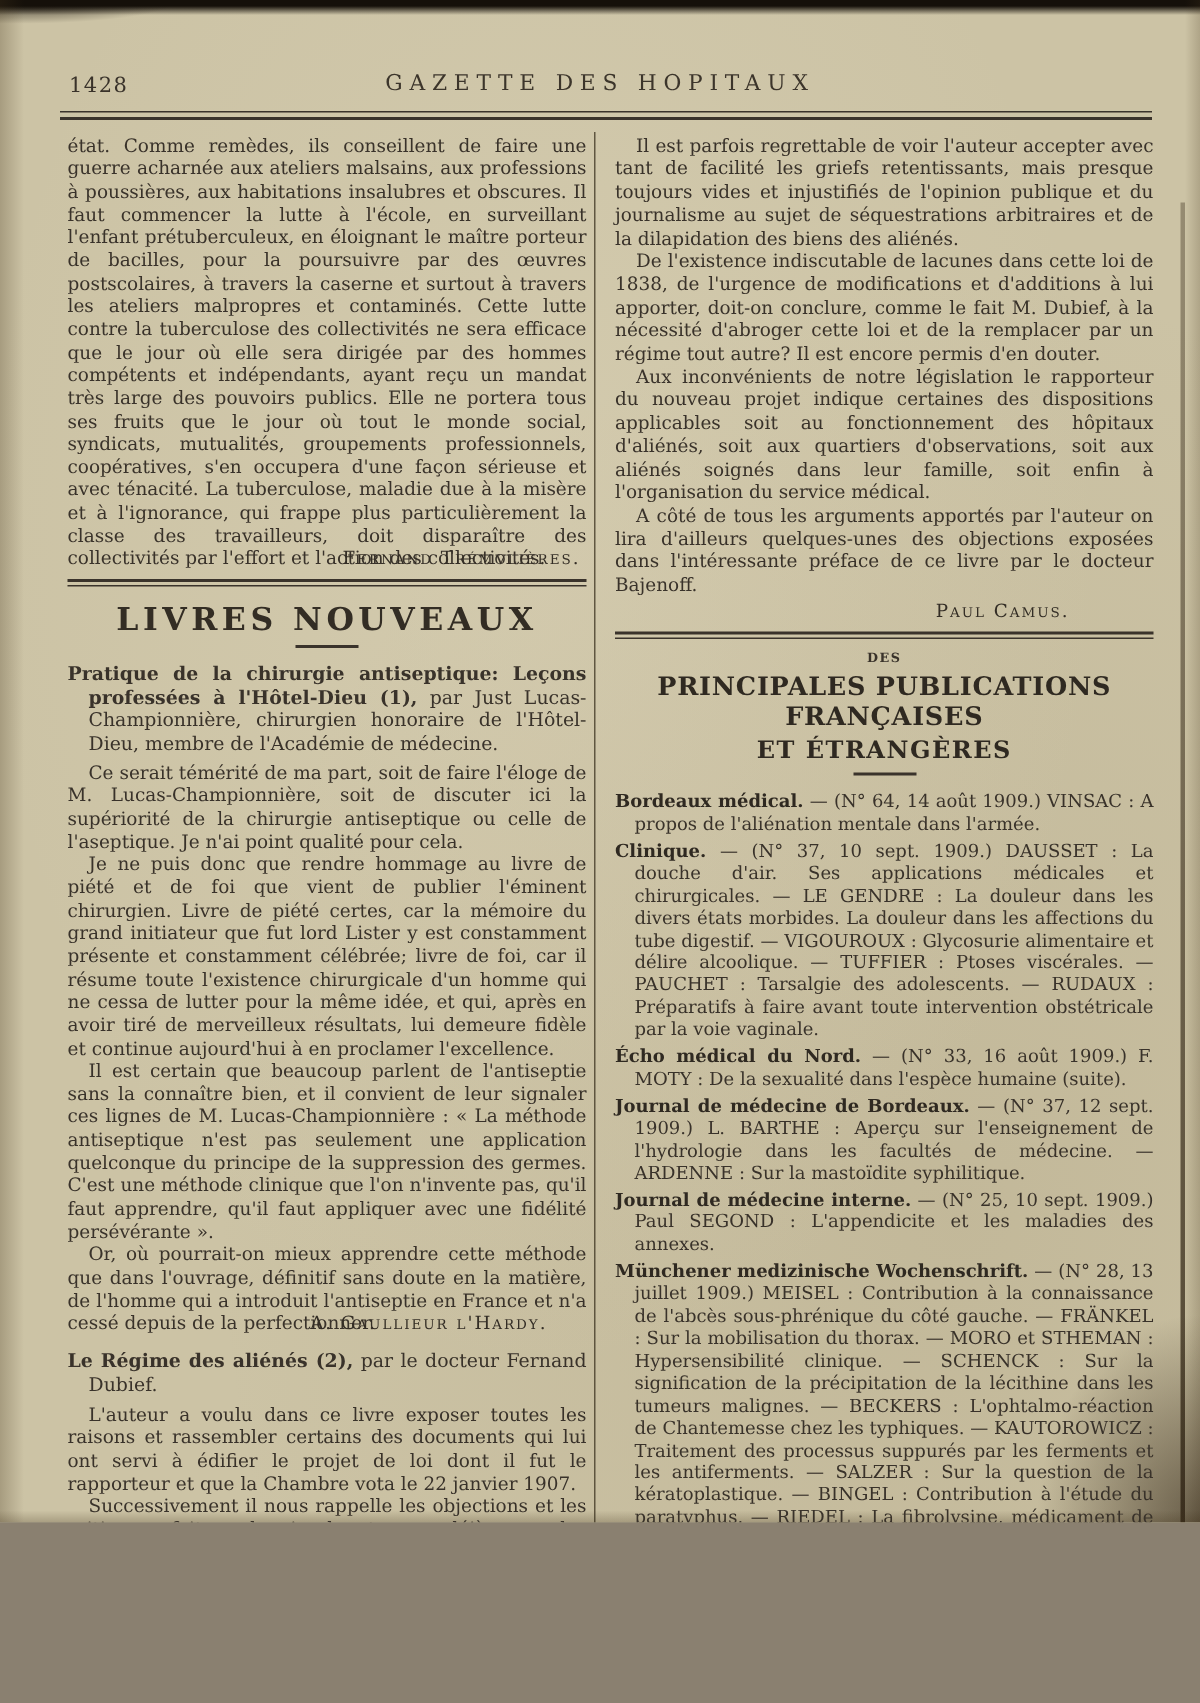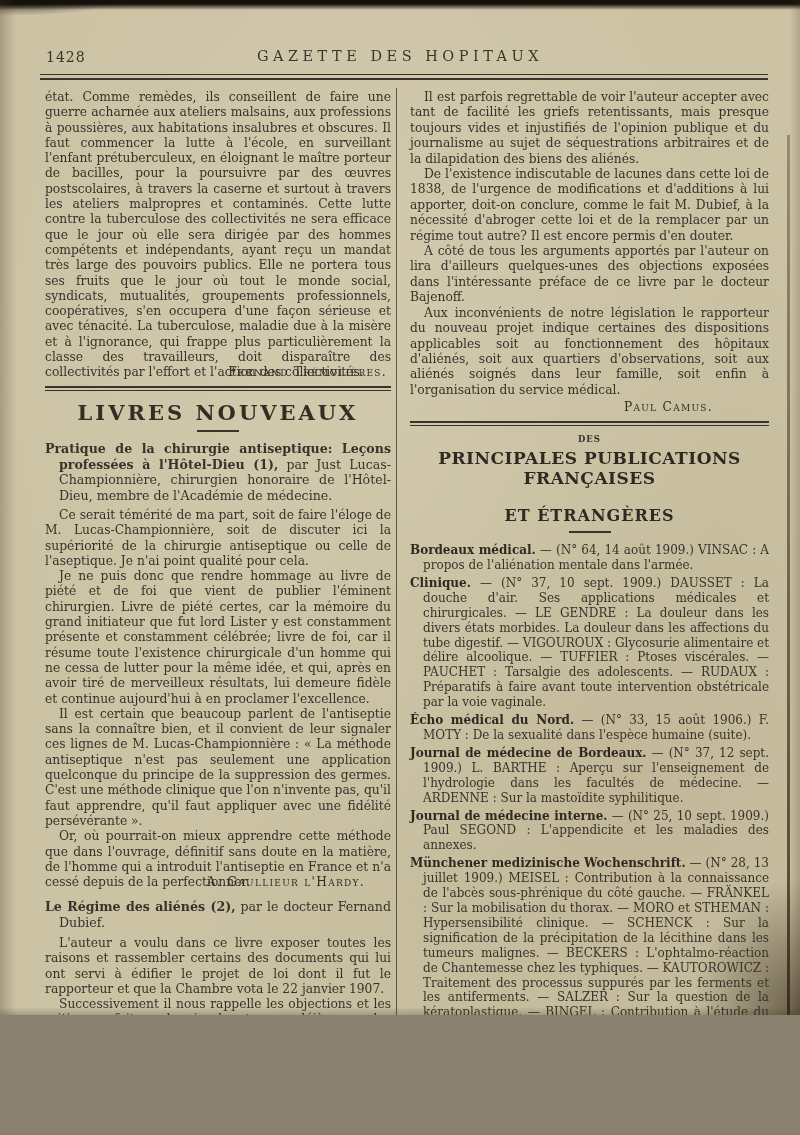--- a/index.html
+++ b/index.html
@@ -66,21 +66,21 @@
 
   .footnote-rule{width:102px;height:1px;background:#3a332b;margin:9px 0 6px;}
   .footnote{font-size:10.6px;line-height:13px;text-align:justify;text-indent:12px;}
 
   
   .articles-rule{margin:7px 0 8px;}
   .articles-head{text-align:center;}
   .ah-line1{font-size:12.5px;letter-spacing:4px;color:#3a332b;}
   .ah-line2{font-size:8.5px;font-weight:bold;letter-spacing:1px;margin-top:3px;}
   .ah-line3{font-size:17px;font-weight:bold;letter-spacing:0.5px;margin-top:4px;color:#2f2921;}
-  .ah-line4{font-size:16px;font-weight:bold;letter-spacing:1px;margin-top:18px;color:#2f2921;}
+  .ah-line4{font-size:16px;font-weight:bold;letter-spacing:1px;margin-top:2px;color:#2f2921;}
   .articles-head .short-rule{margin:6px auto 10px;}
 
   .entry{font-size:12px;line-height:14.9px;text-align:justify;
     padding-left:13px;text-indent:-13px;margin:0 0 3px;}
   .journal-name{font-weight:bold;color:#2f2921;}
 </style>
 </head>
 <body>
 
 <div class="page">
@@ -121,34 +121,34 @@
     <p class="body">Successivement il nous rappelle les objections et les critiques faites depuis longtemps déjà par les médecins et les magistrats à notre législation actuelle. Les principaux reproches portent sur le manque de garantie que donne à la société la loi de 1838, vis-à-vis des aliénés criminels, des buveurs d'habitude, des vagabonds et des délinquants récidivistes;</p>
 
     <div class="footnote-rule"></div>
     <p class="footnote">(1) Un vol. de 463 p., avec un portrait de lord Lister. — Prix : 8 francs. — Paris, G. Steinheil.</p>
 
   </div>
 
   <div class="col right">
     <p class="body">Il est parfois regrettable de voir l'auteur accepter avec tant de facilité les griefs retentissants, mais presque toujours vides et injustifiés de l'opinion publique et du journalisme au sujet de séquestrations arbitraires et de la dilapidation des biens des aliénés.</p>
     <p class="body">De l'existence indiscutable de lacunes dans cette loi de 1838, de l'urgence de modifications et d'additions à lui apporter, doit-on conclure, comme le fait M. Dubief, à la nécessité d'abroger cette loi et de la remplacer par un régime tout autre? Il est encore permis d'en douter.</p>
+    <p class="body">Aux inconvénients de notre législation le rapporteur du nouveau projet indique certaines des dispositions applicables soit au fonctionnement des hôpitaux d'aliénés, soit aux quartiers d'observations, soit aux aliénés soignés dans leur famille, soit enfin à l'organisation du service médical.</p>
     <p class="body">A côté de tous les arguments apportés par l'auteur on lira d'ailleurs quelques-unes des objections exposées dans l'intéressante préface de ce livre par le docteur Bajenoff.</p>
-    <p class="body">Aux inconvénients de notre législation le rapporteur du nouveau projet indique certaines des dispositions applicables soit au fonctionnement des hôpitaux d'aliénés, soit aux quartiers d'observations, soit aux aliénés soignés dans leur famille, soit enfin à l'organisation du service médical.</p>
     <div class="sig sig-camus">Paul Camus.</div>
 
     <div class="double-rule articles-rule"></div>
 
     <div class="articles-head">
       <div class="ah-line2">DES</div>
       <div class="ah-line3">PRINCIPALES PUBLICATIONS FRANÇAISES</div>
       <div class="ah-line4">ET ÉTRANGÈRES</div>
       <div class="short-rule"></div>
     </div>
 
     <p class="entry"><span class="journal-name">Bordeaux médical.</span><span> — (N° 64, 14 août 1909.) VINSAC : A propos de l'aliénation mentale dans l'armée.</span></p>
     <p class="entry"><span class="journal-name">Clinique.</span><span> — (N° 37, 10 sept. 1909.) DAUSSET : La douche d'air. Ses applications médicales et chirurgicales. — LE GENDRE : La douleur dans les divers états morbides. La douleur dans les affections du tube digestif. — VIGOUROUX : Glycosurie alimentaire et délire alcoolique. — TUFFIER : Ptoses viscérales. — PAUCHET : Tarsalgie des adolescents. — RUDAUX : Préparatifs à faire avant toute intervention obstétricale par la voie vaginale.</span></p>
-    <p class="entry"><span class="journal-name">Écho médical du Nord.</span><span> — (N° 33, 15 août 1906.) F. MOTY : De la sexualité dans l'espèce humaine (suite).</span></p>
+    <p class="entry"><span class="journal-name">Écho médical du Nord.</span><span> — (N° 33, 16 août 1909.) F. MOTY : De la sexualité dans l'espèce humaine (suite).</span></p>
     <p class="entry"><span class="journal-name">Journal de médecine de Bordeaux.</span><span> — (N° 37, 12 sept. 1909.) L. BARTHE : Aperçu sur l'enseignement de l'hydrologie dans les facultés de médecine. — ARDENNE : Sur la mastoïdite syphilitique.</span></p>
     <p class="entry"><span class="journal-name">Journal de médecine interne.</span><span> — (N° 25, 10 sept. 1909.) Paul SEGOND : L'appendicite et les maladies des annexes.</span></p>
     <p class="entry"><span class="journal-name">Münchener medizinische Wochenschrift.</span><span> — (N° 28, 13 juillet 1909.) MEISEL : Contribution à la connaissance de l'abcès sous-phrénique du côté gauche. — FRÄNKEL : Sur la mobilisation du thorax. — MORO et STHEMAN : Hypersensibilité clinique. — SCHENCK : Sur la signification de la précipitation de la lécithine dans les tumeurs malignes. — BECKERS : L'ophtalmo-réaction de Chantemesse chez les typhiques. — KAUTOROWICZ : Traitement des processus suppurés par les ferments et les antiferments. — SALZER : Sur la question de la kératoplastique. — BINGEL : Contribution à l'étude du paratyphus. — RIEDEL : La fibrolysine, médicament de l'obésité. — FISCHER et HOPPE : Le véronal dans le corps humain. — GOTTSTEIN : Un cas de luxation isolée du scaphoïde. — (N° 29, 20 juillet.) ALT : Tentatives de traitement des paralytiques par l'arséno-phénylglycine. — FISCHER et HOPPE : Le sort des préparations organiques d'arsenic dans le corps humain. — FRAENKEL, KATHE et BICROTTE : Une réaction dans le sang des aliénés. — BAYER et WITTNEBEL : Recherches sur l'empêchement de la cobra-hémolyse par le sérum d'aliénés et de malades organiques. — LICHTENBERG, DIETLEN et RUNGE : Byocystographie. — LÜDKE : Sur les transplantations de la rate. — TINTEMANN : Sur la pathologie des échanges dans l'épilepsie. — ALLERS :</span></p>
   </div>
 
 </div>
 
 </body></html>

